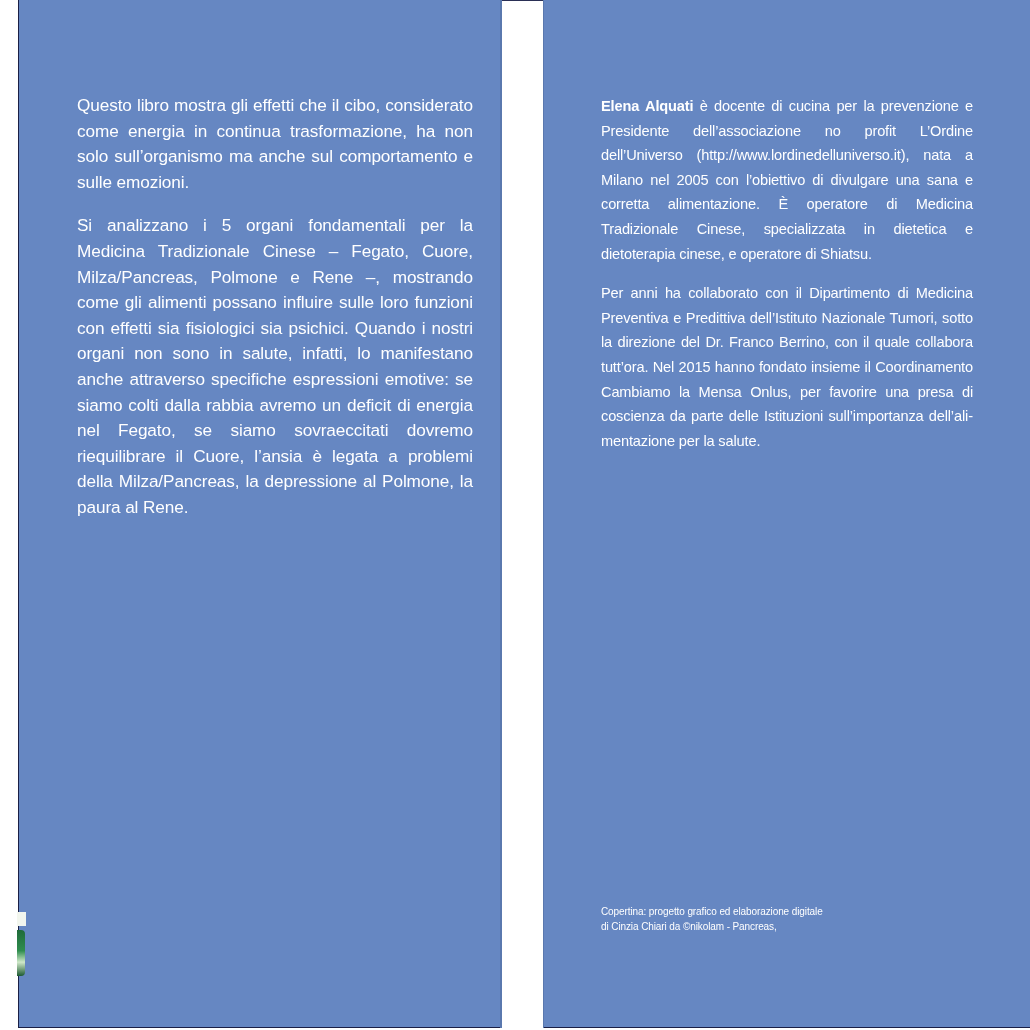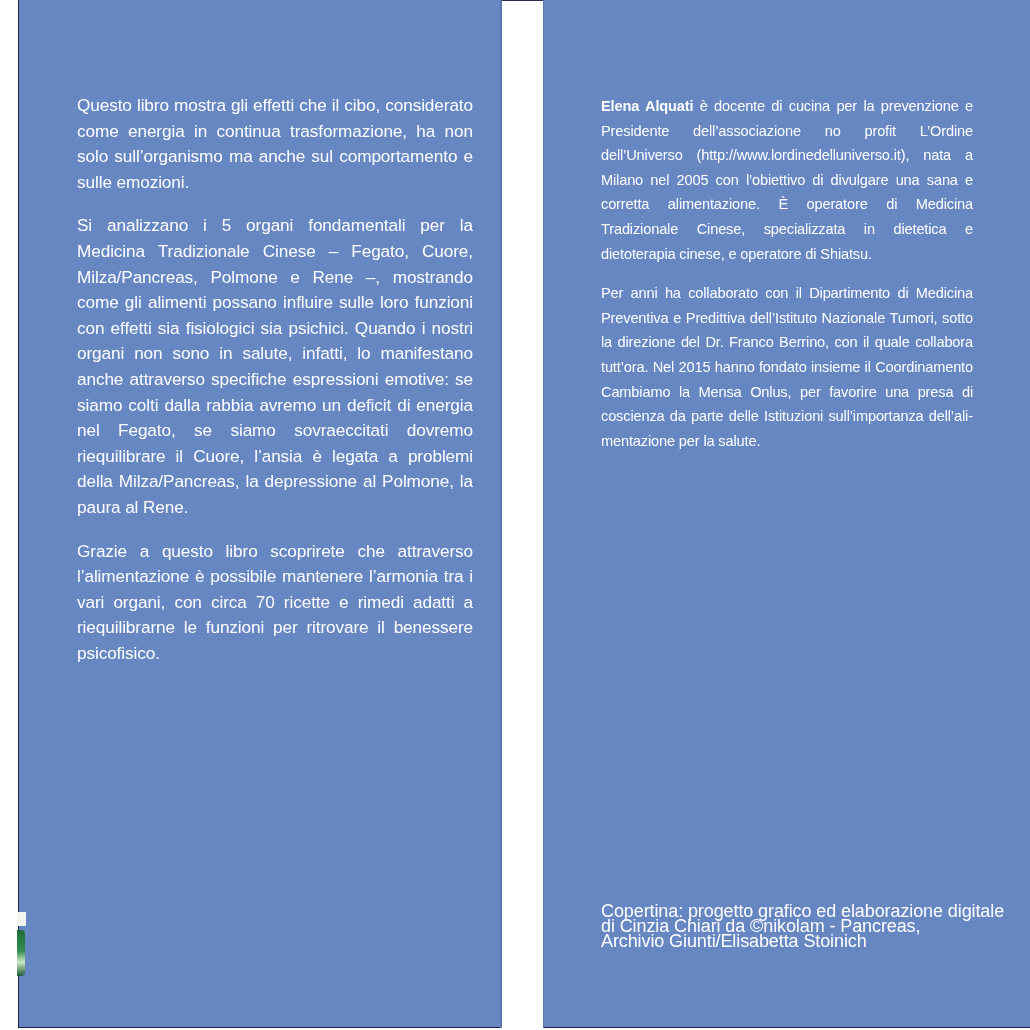--- a/index.html
+++ b/index.html
@@ -95,21 +95,21 @@
     }
     .author-name {
       font-weight: bold;
     }
 
     .credits {
       position: absolute;
       left: 57px;
       top: 904px;
       width: 330px;
-      font-size: 18px;
+      font-size: 10px;
       line-height: 15.2px;
       letter-spacing: -0.1px;
     }
     .credits div { white-space: nowrap; }
 
     
     .spine-art {
       position: absolute;
       left: 17px;
       top: 912px;
@@ -128,37 +128,35 @@
 </head>
 <body>
 
 <div class="page">
   <div class="top-line"></div>
 
   <div class="panel panel-left">
     <div class="left-text">
       <p>Questo libro mostra gli effetti che il cibo, con­siderato come energia in continua trasforma­zione, ha non solo sull’organismo ma anche sul comportamento e sulle emozioni.</p>
       <p>Si analizzano i 5 organi fondamentali per la Medicina Tradizionale Cinese – Fegato, Cuore, Milza/Pancreas, Polmone e Rene –, mostrando come gli alimenti possano influire sulle loro funzioni con effetti sia fisiologici sia psichici. Quando i nostri organi non sono in salute, infatti, lo manifestano anche attraver­so specifiche espressioni emotive: se siamo colti dalla rabbia avremo un deficit di energia nel Fegato, se siamo sovraeccitati dovremo riequilibrare il Cuore, l’ansia è legata a pro­blemi della Milza/Pancreas, la depressione al Polmone, la paura al Rene.</p>
-      <p>Grazie a questo libro scoprirete che attra­verso l’alimentazione è possibile mantenere l’armonia tra i vari organi, con circa 70 ricette e rimedi adatti a riequilibrarne le funzioni per ritrovare il benessere psicofisico.</p>
     </div>
   </div>
 
   <div class="spine-art">
     <div class="white"></div>
     <div class="green"></div>
   </div>
 
   <div class="gutter-shade-left"></div>
   <div class="gutter-shade-right"></div>
 
   <div class="panel panel-right">
     <div class="right-text">
       <p><span class="author-name">Elena Alquati</span><span> è docente di cucina per la prevenzio­ne e Presidente dell’associazione no profit L’Ordi­ne dell’Universo (http://www.lordinedelluniverso.it), nata a Milano nel 2005 con l’obiettivo di divulgare una sana e corretta alimentazione. È operatore di Medicina Tradizionale Cinese, specializzata in die­tetica e dietoterapia cinese, e operatore di Shiatsu.</span></p>
       <p>Per anni ha collaborato con il Dipartimento di Me­dicina Preventiva e Predittiva dell’Istituto Nazionale Tumori, sotto la direzione del Dr. Franco Berrino, con il quale collabora tutt’ora. Nel 2015 hanno fondato insieme il Coordinamento Cambiamo la Mensa Onlus, per favorire una presa di coscienza da parte delle Istituzioni sull’importanza dell’ali­mentazione per la salute.</p>
     </div>
 
     <div class="credits">
       <div>Copertina: progetto grafico ed elaborazione digitale</div>
       <div>di Cinzia Chiari da ©nikolam - Pancreas,</div>
-      <div>Archivio Giunti/Elisabetta Stoinich</div>
     </div>
   </div>
 </div>
 
 </body></html>

